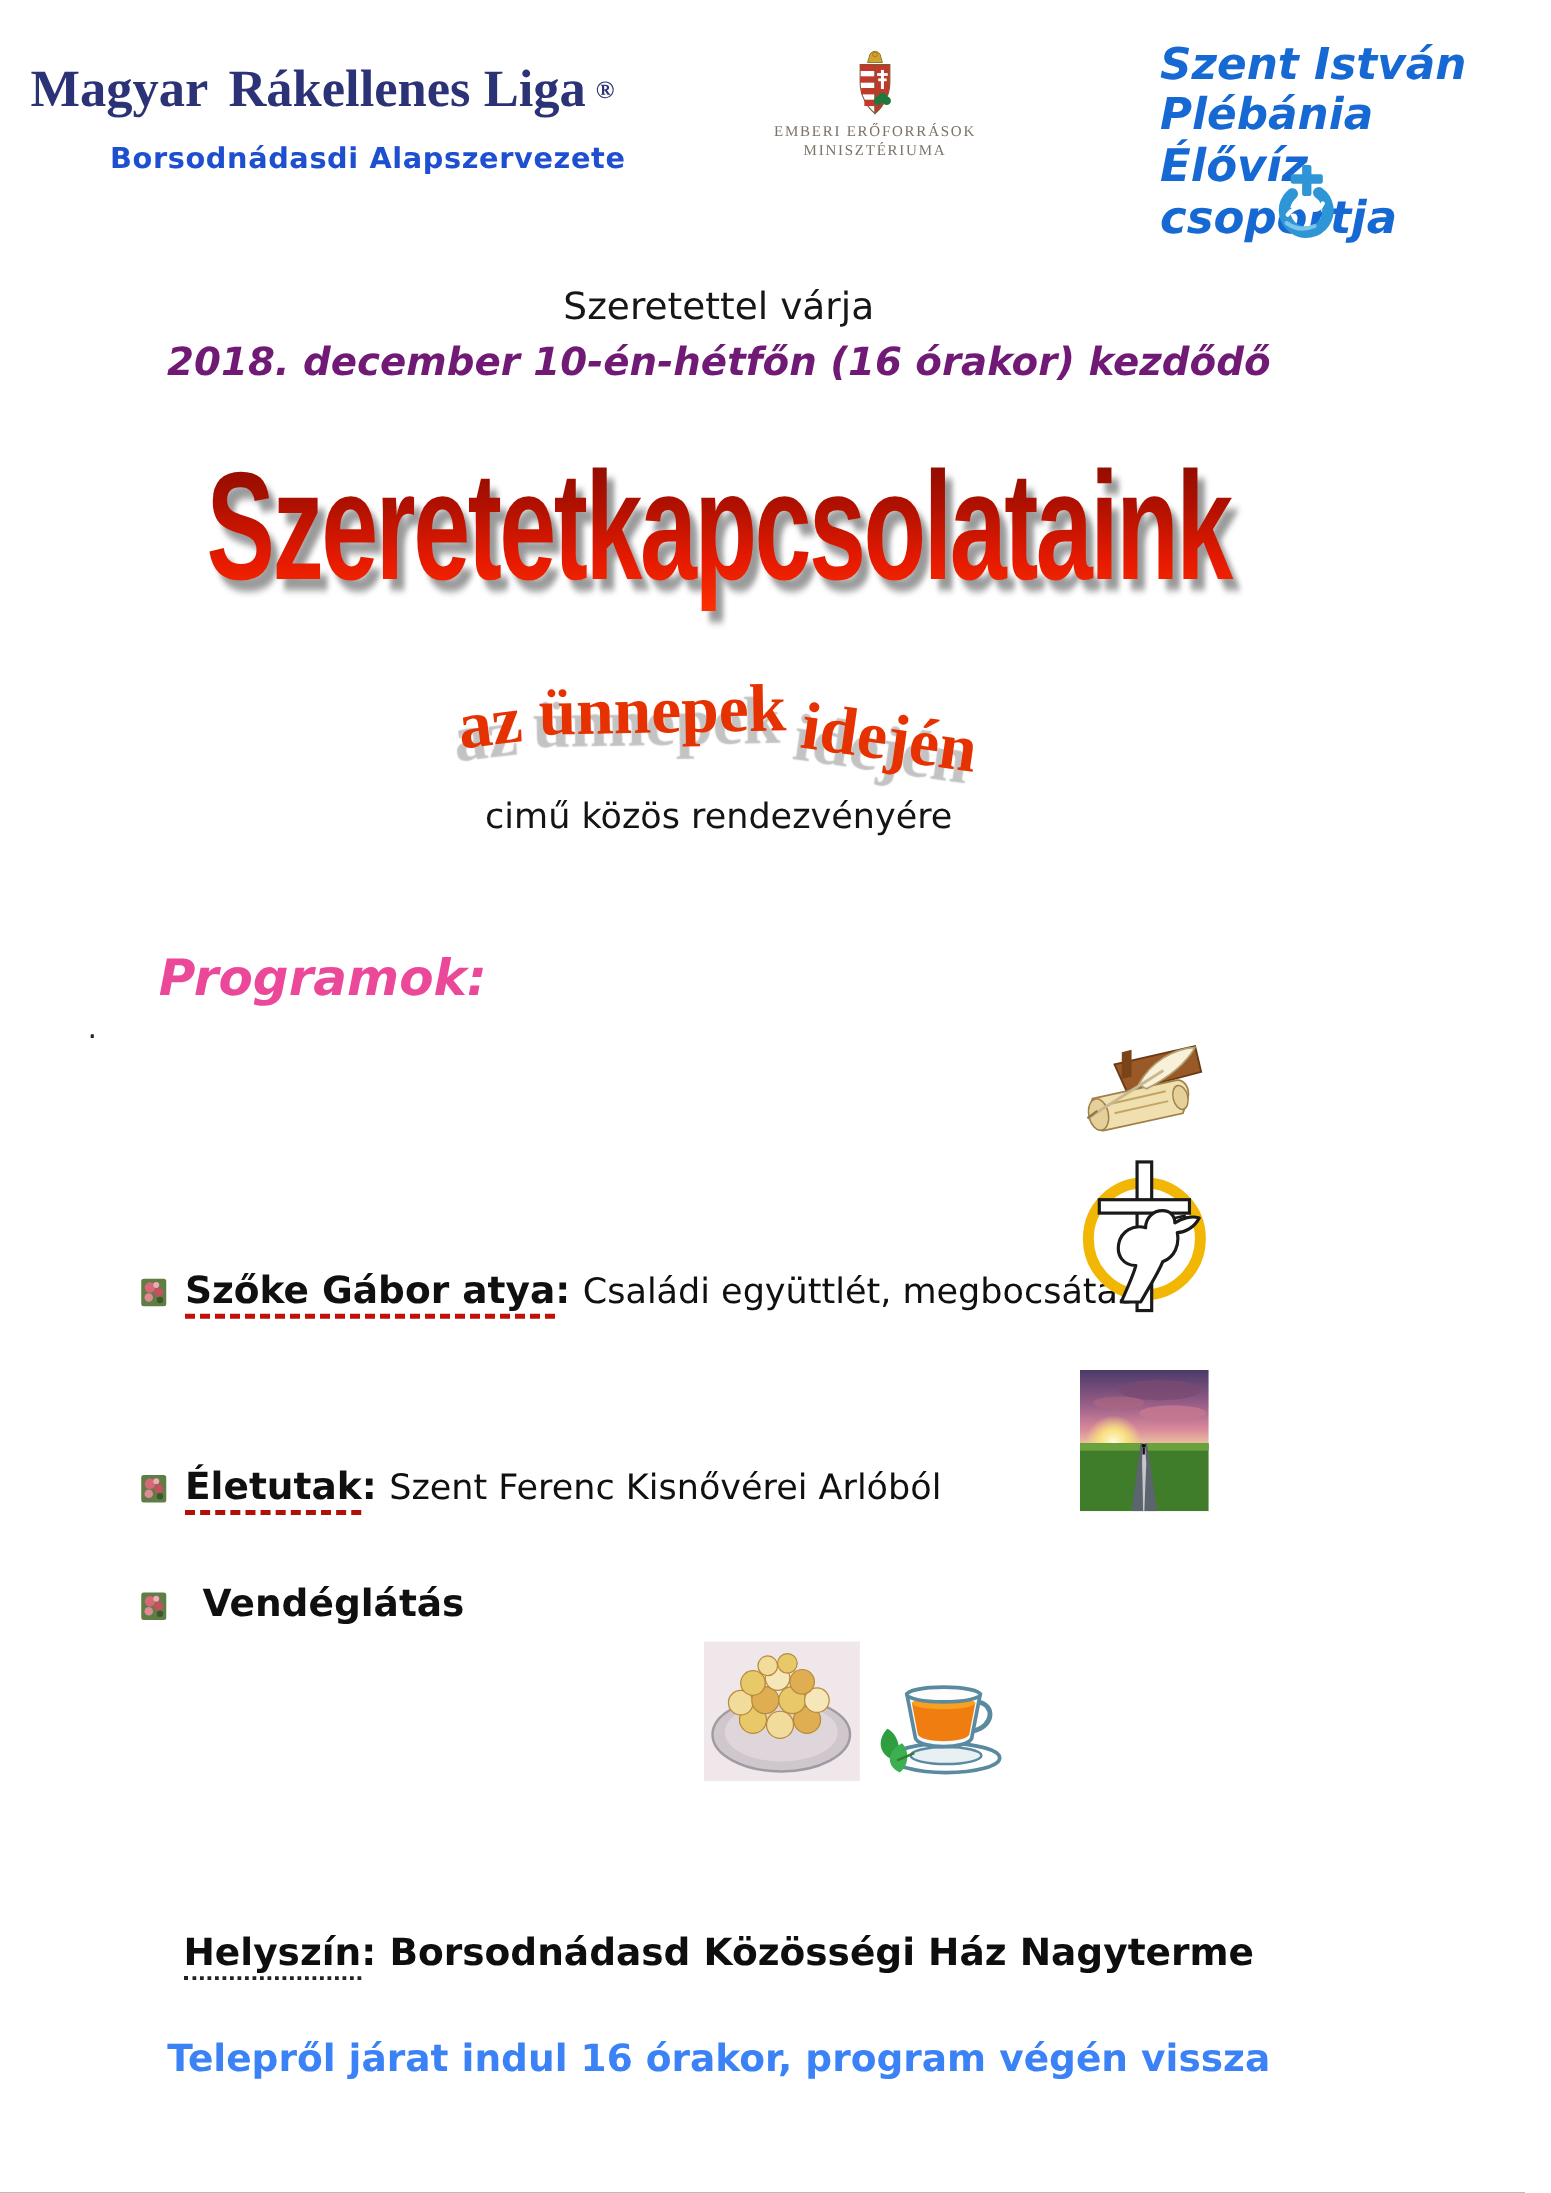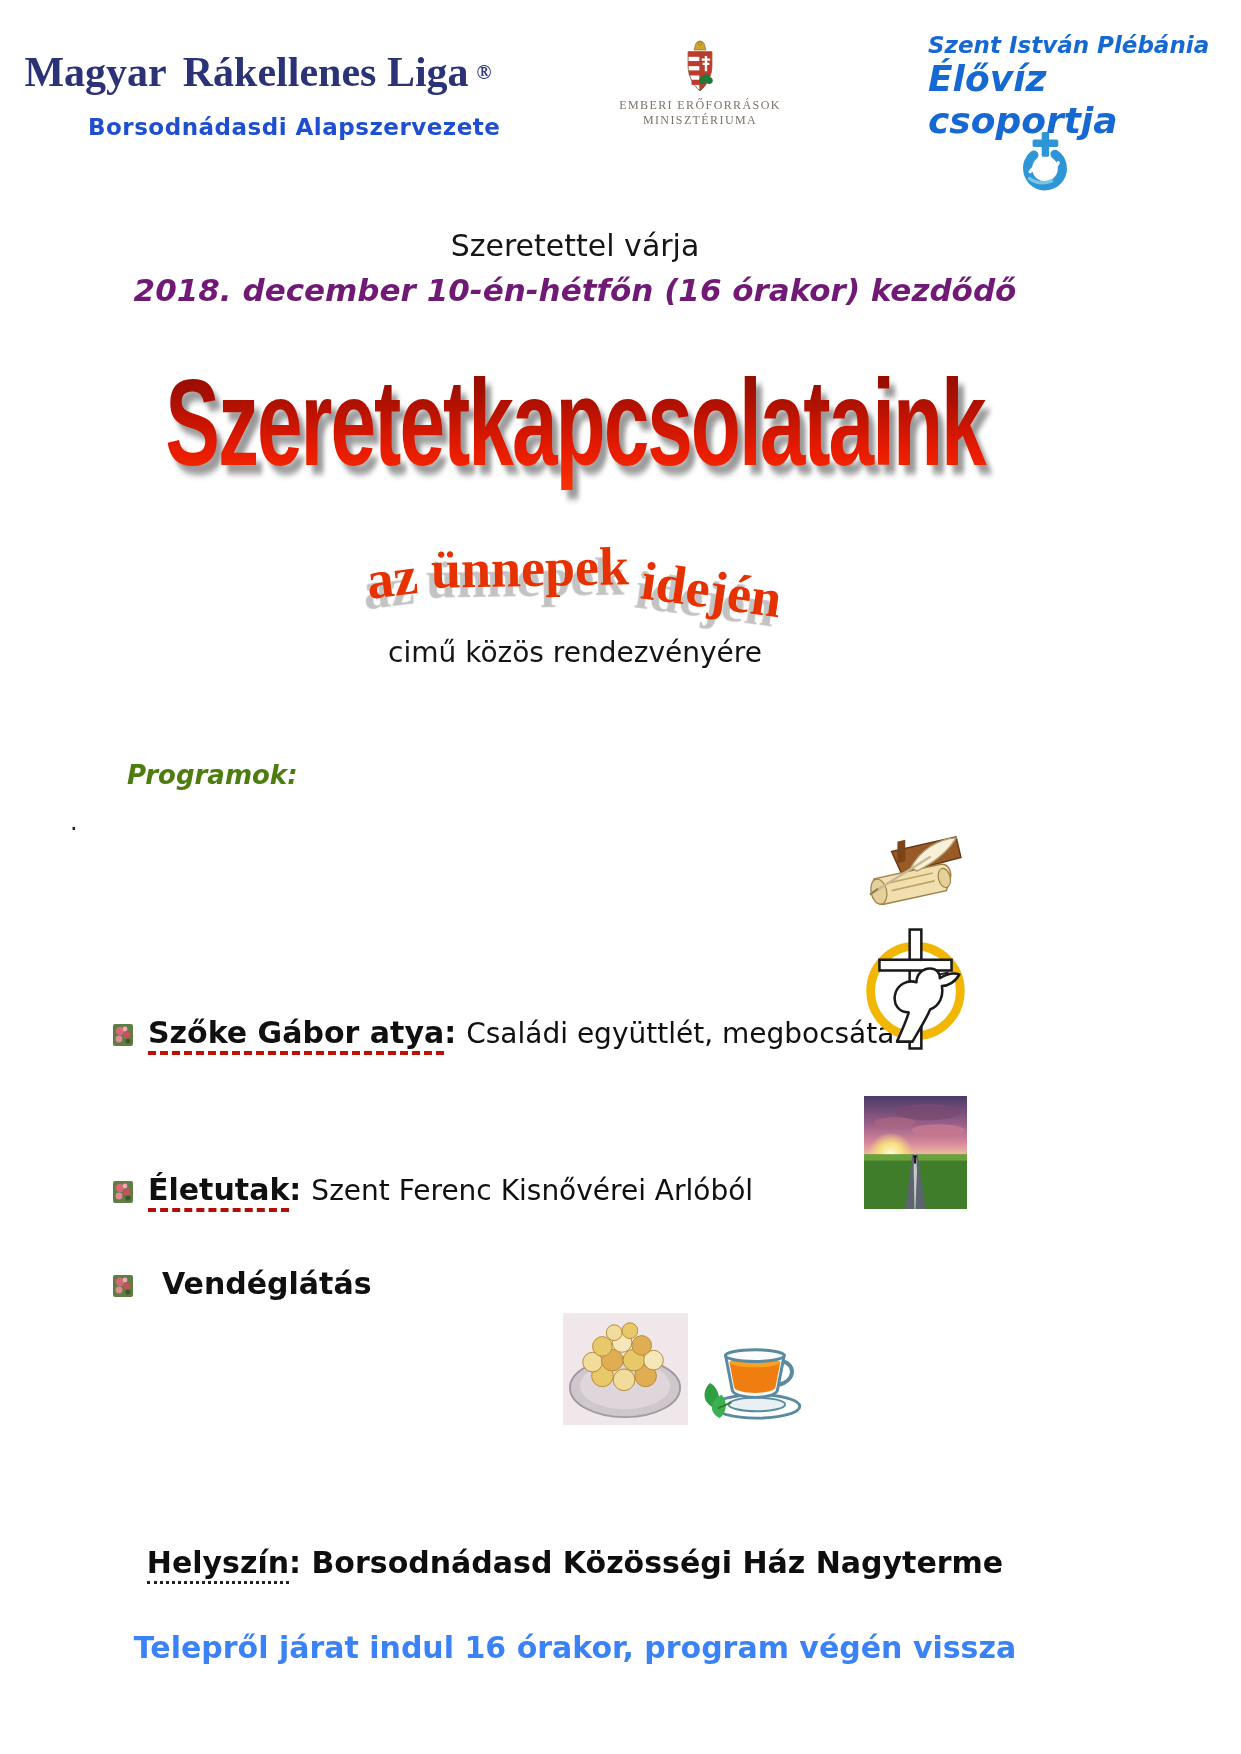--- a/index.html
+++ b/index.html
@@ -10,21 +10,21 @@
   
   .liga{position:absolute;left:38px;top:26px;width:440px;height:92px;
     display:flex;align-items:center;justify-content:center;gap:8px;
     font-family:"Liberation Serif",serif;font-weight:bold;color:#2b3276;font-size:42px;white-space:nowrap;}
   .liga sup{font-size:20px;vertical-align:super;}
   .liga-sub{position:absolute;left:88px;top:114px;font-size:23px;font-weight:bold;color:#1d4fd0;letter-spacing:.5px;}
   .ministry{position:absolute;left:580px;top:40px;width:240px;text-align:center;}
   .ministry .coa{display:block;margin:0 auto 4px auto;}
   .ministry .mtxt{font-family:"Liberation Serif",serif;font-size:12px;letter-spacing:1.4px;color:#7b7365;line-height:15px;}
   .parish{position:absolute;left:928px;top:32px;color:#1668d2;font-style:italic;font-weight:bold;line-height:1.15;}
-  .parish .p1{font-size:23px;}
+  .parish .p1{font-size:35px;}
   .parish .p2{font-size:36px;}
   .elologo{position:absolute;left:1016px;top:130px;}
   
   .col{position:absolute;left:0;width:1150px;text-align:center;}
   .invite1{top:228px;font-size:30px;color:#161616;}
   .invite2{top:272px;font-size:31px;font-style:italic;font-weight:600;color:#701a75;}
   .bigtitle{
     top:352px;font-family:"Liberation Sans",sans-serif;font-weight:bold;
     font-size:82px;letter-spacing:-2px;white-space:nowrap;
     transform:scaleY(1.5);transform-origin:50% 0;
@@ -34,21 +34,21 @@
     filter:drop-shadow(6px 6px 2px #9a9a9a);
   }
   .arcline{top:545px;font-family:"Liberation Serif",serif;font-weight:bold;font-size:54px;color:#e63200;
     text-shadow:-5px 10px 1px #c3c3c3;white-space:nowrap;}
   .arcline span{display:inline-block;margin:0 7px;}
   .aw1{transform:rotate(-7deg) translateY(2px);}
   .aw2{transform:rotate(-1deg) translateY(-8px);}
   .aw3{transform:rotate(8deg) translateY(14px);}
   .tagline{top:636px;font-size:28px;color:#141414;}
   
-  .prog-head{position:absolute;left:127px;top:760px;font-size:26px;font-weight:bold;font-style:italic;color:#4d7c0f;text-align:center;}
+  .prog-head{position:absolute;left:127px;top:760px;font-size:40px;font-weight:bold;font-style:italic;color:#ec4899;text-align:center;}
   .stray-dot{position:absolute;left:70px;top:808px;font-size:24px;color:#222;}
   .prog-item{position:absolute;left:112px;white-space:nowrap;font-size:28px;color:#101010;}
   .prog-item .bullet{display:inline-block;vertical-align:-4px;margin-right:14px;}
   .prog-item .lbl{font-size:30px;font-weight:bold;padding-bottom:1px;}
   .prog-item .colon{font-size:30px;font-weight:bold;}
   .prog-item .desc{font-size:28px;margin-left:10px;}
   .u-solid{border-bottom:4px solid #9c1008;}
   .u-dashed{border-bottom:4px dashed #c01008;}
   .u-dashdot{border-bottom:4px dashed #b01008;}
   .it1{top:885px;} .it2{top:1015px;} .it3{top:1172px;} .it4{top:1266px;}

